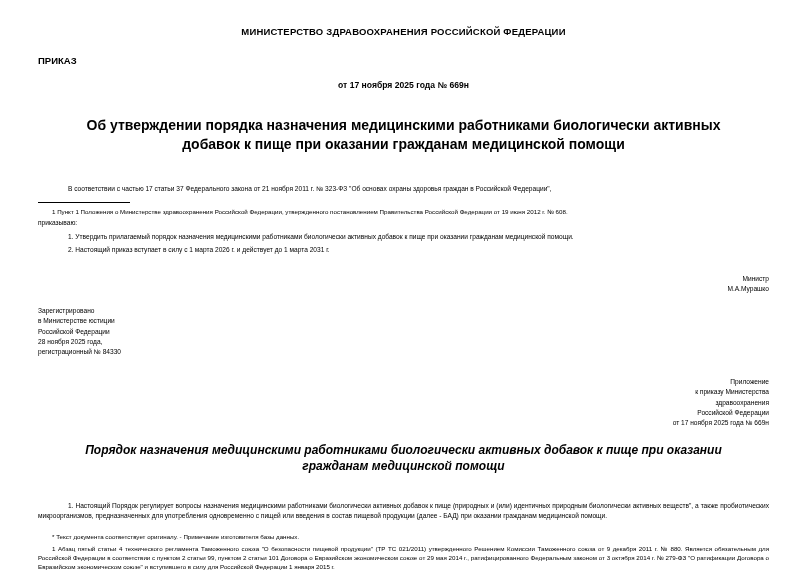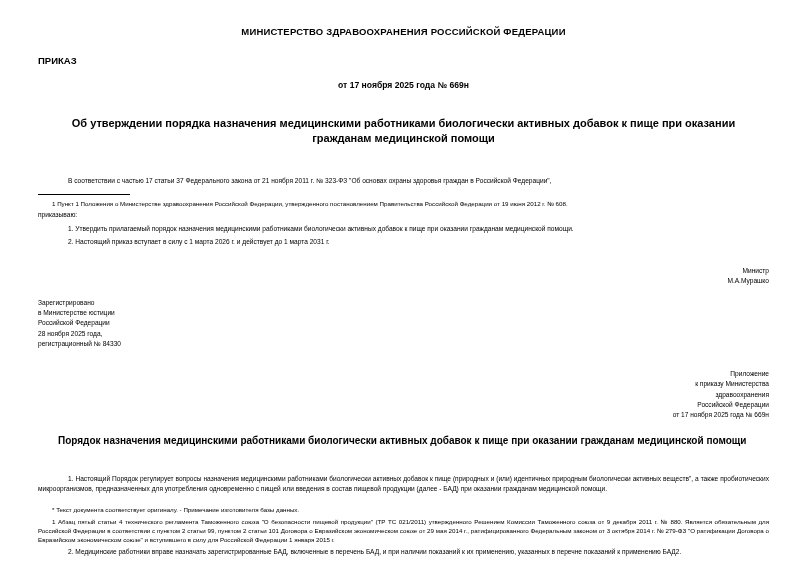--- a/index.html
+++ b/index.html
@@ -38,21 +38,21 @@
     margin: 0 0 14px 0;
   }
   .doc-date {
     text-align: center;
     font-size: 8.6px;
     font-weight: bold;
     margin: 0 0 26px 0;
   }
   .doc-title {
     text-align: center;
-    font-size: 11px;
+    font-size: 14px;
     font-weight: bold;
     line-height: 1.35;
     margin: 0 0 30px 0;
     padding: 0 24px;
   }
   .para {
     font-size: 6.6px;
     line-height: 1.5;
     text-align: justify;
     margin: 0 0 4px 0;
@@ -79,26 +79,27 @@
     line-height: 1.55;
     margin: 0;
   }
   .left-block {
     text-align: left;
     font-size: 6.6px;
     line-height: 1.55;
     margin: 0;
   }
   .annex-title {
-    text-align: left;
-    font-size: 10px;
+    text-align: center;
+    font-size: 12px;
     font-weight: bold;
     line-height: 1.35;
     margin: 14px 0 0 0;
     padding: 0 20px;
+    font-style: italic;
   }
   .order-para {
     font-size: 6.6px;
     line-height: 1.5;
     text-align: justify;
     text-indent: 30px;
     margin: 0 0 3px 0;
   }
   .sep-line {
     height: 1px;

